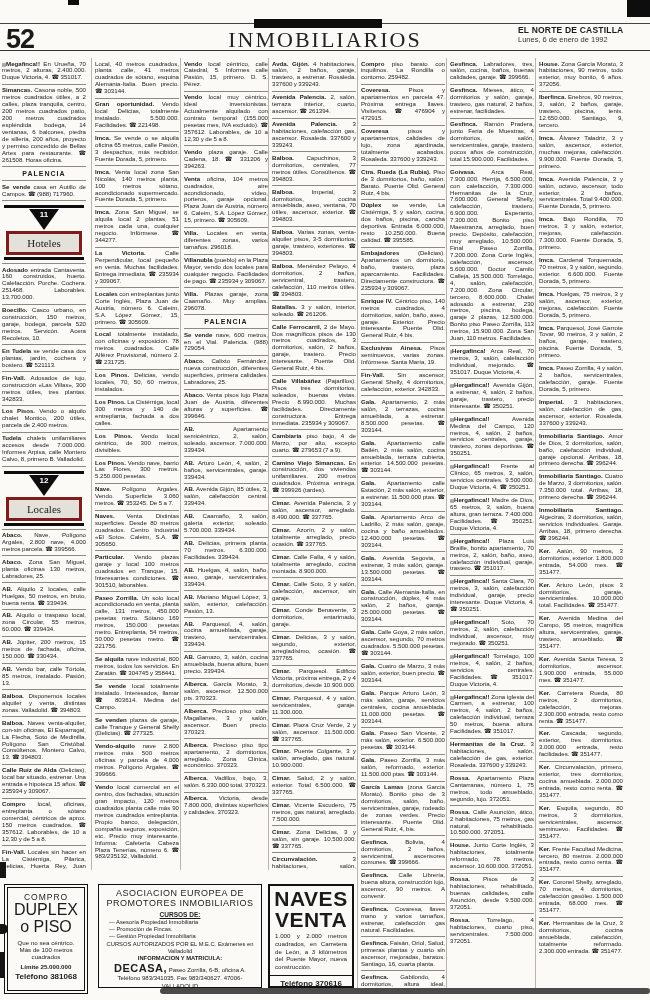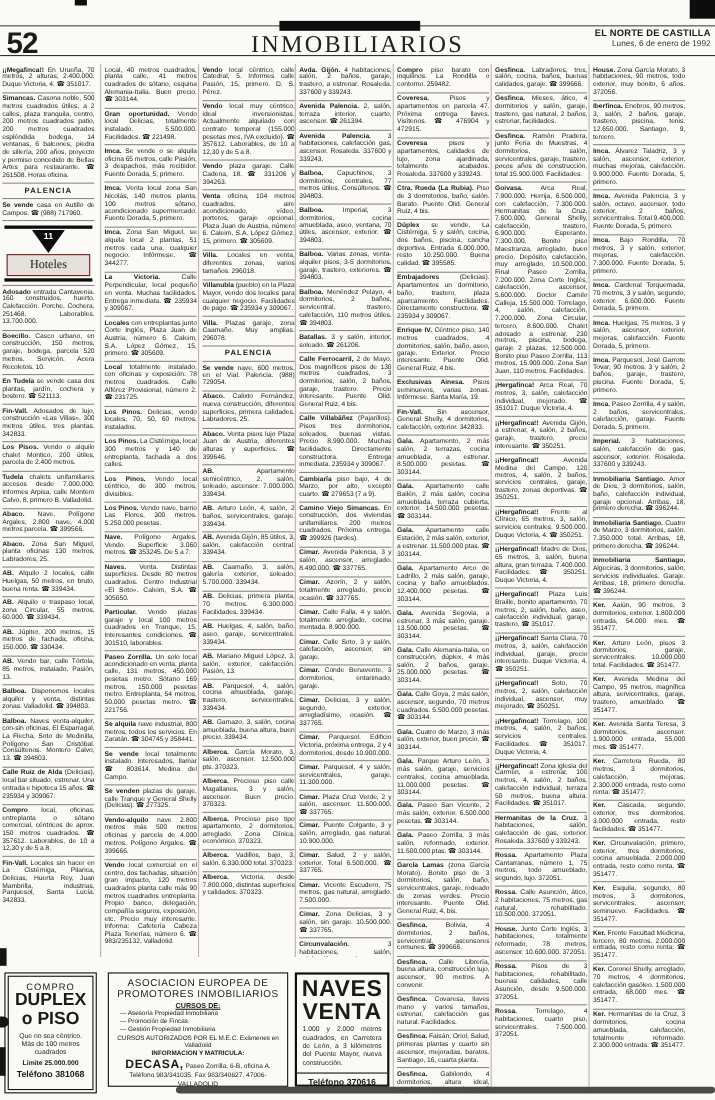--- a/index.html
+++ b/index.html
@@ -5,21 +5,21 @@
   html,body{margin:0;padding:0;}
   body{width:650px;height:1000px;position:relative;background:#fbfaf6;color:#1b1b1b;
        font-family:"Liberation Sans",sans-serif;overflow:hidden;}
   
   .rule{position:absolute;left:0;width:650px;height:1px;background:#444;}
   #toprule{top:23px;} #headrule{top:50px;background:#333;}
   #pageno{position:absolute;left:6px;top:24px;font-size:27px;font-weight:900;letter-spacing:-1px;}
   #clasif-bar{position:absolute;left:254px;top:19px;width:128px;height:9px;background:#0d0d0d;}
   #clasif{position:absolute;left:0;top:27px;width:650px;text-align:center;
           font-family:"Liberation Serif",serif;font-size:22px;letter-spacing:2px;color:#222;}
-  #masthead{position:absolute;left:518px;top:26px;width:128px;line-height:1.15;text-align:right;}
+  #masthead{position:absolute;left:518px;top:26px;width:128px;line-height:1.15;}
   #masthead .m1{font-size:8.5px;font-weight:900;letter-spacing:.2px;}
   #masthead .m2{font-size:7.5px;color:#333;}
   .corner{position:absolute;background:#0d0d0d;}
   
   #cols{position:absolute;left:0;top:58px;width:650px;}
   .col{position:absolute;width:84px;overflow:hidden;}
   .col + .col{border-left:1px solid #b9b5ad;padding-left:3px;}
   .ad{font-size:6.1px;line-height:1.14;text-align:justify;padding:2.5px 0 2.5px 0;
       border-top:1px solid #8d8a84;word-spacing:-0.2px;}
   .ad:first-child{border-top:none;}
@@ -28,27 +28,27 @@
            padding:3px 0;border-top:1px solid #8d8a84;}
   .secmark{border-top:1px solid #8d8a84;padding:3px 0 2px 0;}
   .secmark .bar{height:3px;background:#0d0d0d;margin:1px 2px;}
   .secmark .triwrap{position:relative;height:22px;}
   .secmark .tri{position:absolute;left:50%;top:0;transform:translateX(-50%);
        width:0;height:0;border-left:15px solid transparent;border-right:15px solid transparent;
        border-top:21px solid #0d0d0d;}
   .secmark .num{position:absolute;left:50%;top:1px;transform:translateX(-50%);
        color:#fff;font-size:8px;font-weight:800;}
   .secmark .label{font-family:"Liberation Serif",serif;font-size:11px;text-align:center;
-       background:#e4e1da;border:1px solid #7f1d1d;margin:0 4px 2px 4px;padding:3px 0;color:#222;}
+       background:#e4e1da;border:3px solid #7f1d1d;margin:0 4px 2px 4px;padding:3px 0;color:#222;}
   
   .box{position:absolute;background:#fbfaf6;box-sizing:border-box;}
   #box-compro{left:4px;top:884px;width:84px;height:110px;border:4px double #111;
               text-align:center;padding-top:4px;}
   #box-compro .c1{font-size:8.5px;letter-spacing:1px;}
-  #box-compro .c2,#box-compro .c3{font-size:16px;font-weight:700;line-height:1.05;}
+  #box-compro .c2,#box-compro .c3{font-size:16px;font-weight:400;line-height:1.05;}
   #box-compro .c4{font-size:6.2px;margin-top:3px;line-height:1.2;padding:0 3px;}
   #box-compro .c5{font-size:6.2px;font-weight:800;margin-top:2px;}
   #box-compro .c6{font-size:8px;font-weight:900;margin-top:2px;}
   #box-cursos{left:98px;top:884px;width:164px;height:104px;border:1.5px solid #111;
               text-align:center;padding-top:3px;}
   #box-cursos .t{font-size:9px;letter-spacing:.5px;line-height:1.15;}
   #box-cursos .s{font-size:6.5px;font-weight:800;text-decoration:underline;margin:2px 0 1px 0;}
   #box-cursos .i{font-size:5.8px;text-align:left;padding-left:10px;line-height:1.25;}
   #box-cursos .l{font-size:5.8px;line-height:1.2;margin-top:1px;}
   #box-cursos .inf{font-size:5.8px;font-weight:800;}
@@ -91,20 +91,29 @@
         </div>
         <div class="label">Hoteles</div>
         <div class="bar"></div>
       </div>
       <div class="ad"><b>Adosado </b>entrada Cantavenia. 160 construidos, huerto. Calefacción. Porche. Cochera. 251468. Laborables. 13.700.000.</div>
       <div class="ad"><b>Boecillo. </b>Casco urbano, en construcción, 150 metros, garaje, bodega, parcela 520 metros. Servicón. Acera Recoletos, 10.</div>
       <div class="ad"><b>En Tudela </b>se vende casa dos plantas, jardín, cochera y bostero. ☎ 521113.</div>
       <div class="ad"><b>Fin-Vall. </b>Adosados de lujo, construcción «Las Villas», 300 metros útiles, tres plantas. 342833.</div>
       <div class="ad"><b>Los Pisos. </b>Vendo o alquilo chalet Montico, 200 útiles, parcela de 2.400 metros.</div>
       <div class="ad"><b>Tudela </b>chalets unifamiliares accesos desde 7.000.000. Informes Arpisa, calle Montero Calvo, 8, primero B. Valladolid.</div>
+      <div class="secmark">
+        <div class="bar"></div>
+        <div class="triwrap">
+          <div class="tri"></div>
+          <span class="num">12</span>
+        </div>
+        <div class="label">Locales</div>
+        <div class="bar"></div>
+      </div>
       <div class="ad"><b>Abaco. </b>Nave, Polígono Argales, 2.800 nave, 4.000 metros parcela. ☎ 399566.</div>
       <div class="ad"><b>Abaco. </b>Zona San Miguel, planta oficinas 130 metros, Labradores, 25.</div>
       <div class="ad"><b>AB. </b>Alquilo 2 locales, calle Huelgas, 50 metros, en bruto, buena renta. ☎ 339434.</div>
       <div class="ad"><b>AB. </b>Alquilo o traspaso local, zona Circular, 55 metros, 60.000. ☎ 339434.</div>
       <div class="ad"><b>AB. </b>Júpiter, 200 metros, 15 metros de fachada, oficina, 150.000. ☎ 330434.</div>
       <div class="ad"><b>AB. </b>Vendo bar, calle Tórtola, 85 metros, instalado. Pasión, 13.</div>
       <div class="ad"><b>Balboa. </b>Disponemos locales alquiler y venta, distintas zonas. Valladolid. ☎ 394803.</div>
       <div class="ad"><b>Balboa. </b>Naves venta-alquiler, con-sin oficinas, El Esparragal, La Flecha, Soto de Medinilla, Polígono San Cristóbal. Consúltenos. Montero Calvo, 13. ☎ 394803.</div>
       <div class="ad"><b>Calle Ruiz de Alda </b>(Delicias), local bar situado, estrenar. Una entrada e hipoteca 15 años. ☎ 235934 y 309067.</div>
       <div class="ad"><b>Compro </b>local, oficinas, entreplanta o sótano comercial, céntricos de aprox. 150 metros cuadrados. ☎ 357612. Laborables, de 10 a 12,30 y de 5 a 8.</div>

